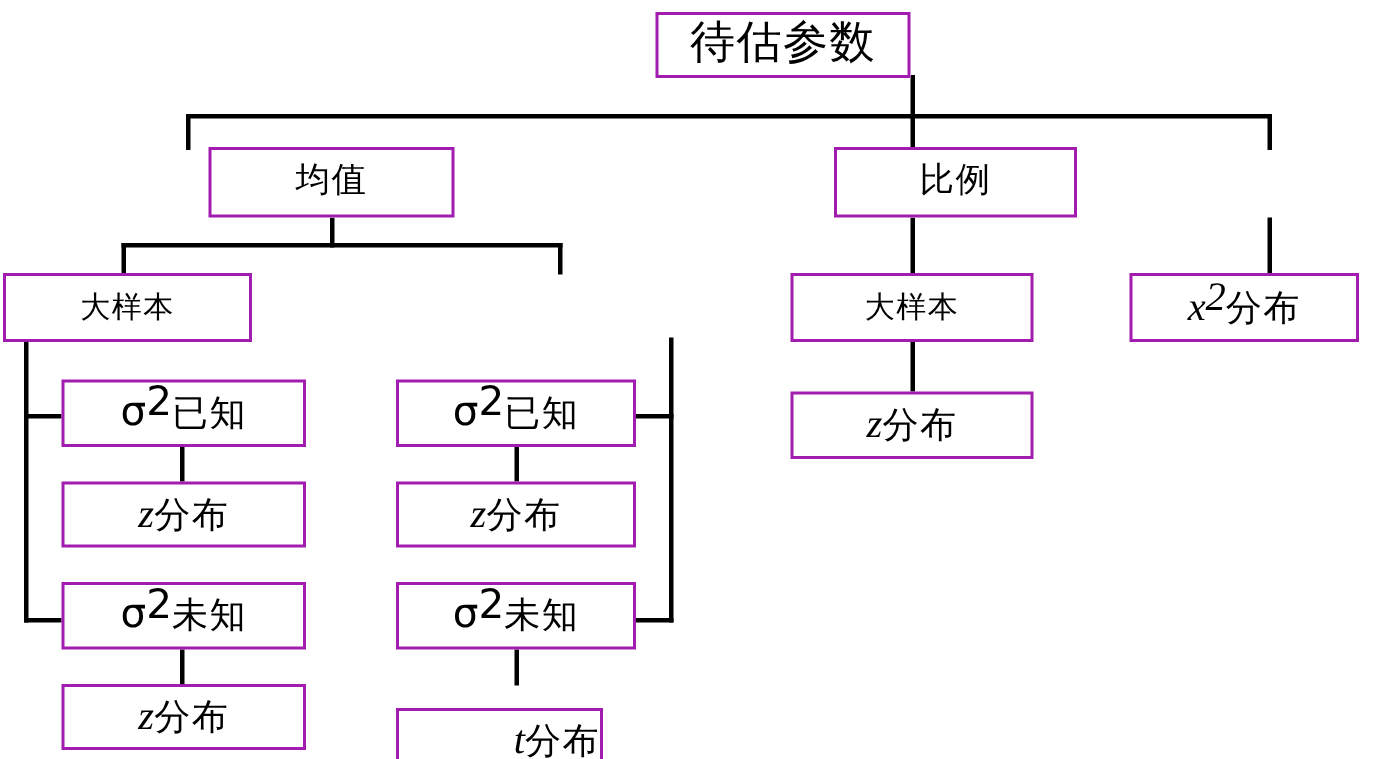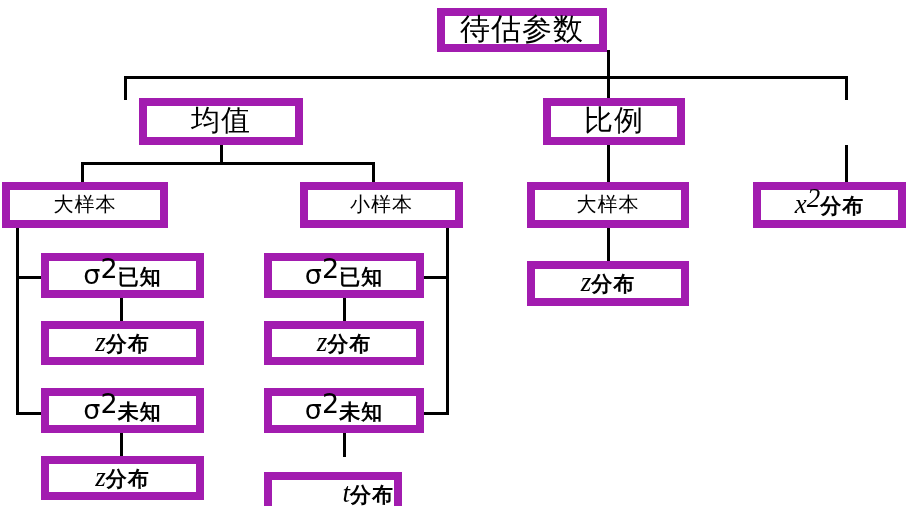--- a/index.html
+++ b/index.html
@@ -13,43 +13,43 @@
   #diagram {
     position: relative;
     width: 922px;
     height: 506px;
     background: #ffffff;
     overflow: hidden;
   }
   .node {
     position: absolute;
     box-sizing: border-box;
-    border: 8px solid #a21caf;
+    border: 2px solid #a21caf;
     background: #ffffff;
     display: flex;
     align-items: center;
     justify-content: center;
     color: #000000;
     line-height: 1;
     z-index: 2;
     white-space: nowrap;
   }
   .node .lbl {
     display: inline-block;
     transform: translateY(-1px);
   }
   .cjk {
     font-family: "DejaVu Sans", "Liberation Sans", sans-serif;
     font-size: 29px;
     letter-spacing: 1px;
   }
   .node.level1 .cjk { font-size: 30px; }
-  .node.level2 .cjk { font-size: 29px; }
+  .node.level2 .cjk { font-size: 23px; }
   .node.level3 .cjk { font-size: 20px; }
-  .node.small .cjk { font-size: 21px; font-weight: bold; }
+  .node.small .cjk { font-size: 24px; }
   .mathvar {
     font-family: "Liberation Serif", "DejaVu Serif", serif;
     font-style: italic;
     font-size: 27px;
   }
   .sigma {
     font-family: "DejaVu Sans", "Liberation Sans", sans-serif;
     font-style: normal;
     font-size: 27px;
   }
@@ -100,32 +100,29 @@
   <div class="edge v" style="left:845px; top:145px; height:38px;"></div>
 
   <div class="node level1" style="left:437px; top:8px; width:170px; height:44px;">
     <span class="lbl cjk">待估参数</span>
   </div>
 
   <div class="node level2" style="left:139px; top:98px; width:164px; height:47px;">
     <span class="lbl cjk">均值</span>
   </div>
 
-  <div class="node level2" style="left:543px; top:98px; width:142px; height:47px;">
+  <div class="node level2" style="left:556px; top:98px; width:162px; height:47px;">
     <span class="lbl cjk">比例</span>
   </div>
 
 
   <div class="node level3" style="left:2px; top:182px; width:166px; height:46px;">
     <span class="lbl cjk">大样本</span>
   </div>
 
-  <div class="node level3" style="left:300px; top:182px; width:163px; height:46px;">
-    <span class="lbl cjk">小样本</span>
-  </div>
 
   <div class="node level3" style="left:527px; top:182px; width:162px; height:46px;">
     <span class="lbl cjk">大样本</span>
   </div>
 
   <div class="node small" style="left:753px; top:182px; width:153px; height:46px;">
     <span class="lbl">
       <span class="mathvar">x</span><sup class="mathvar">2</sup><span class="cjk">分布</span>
     </span>
   </div>

